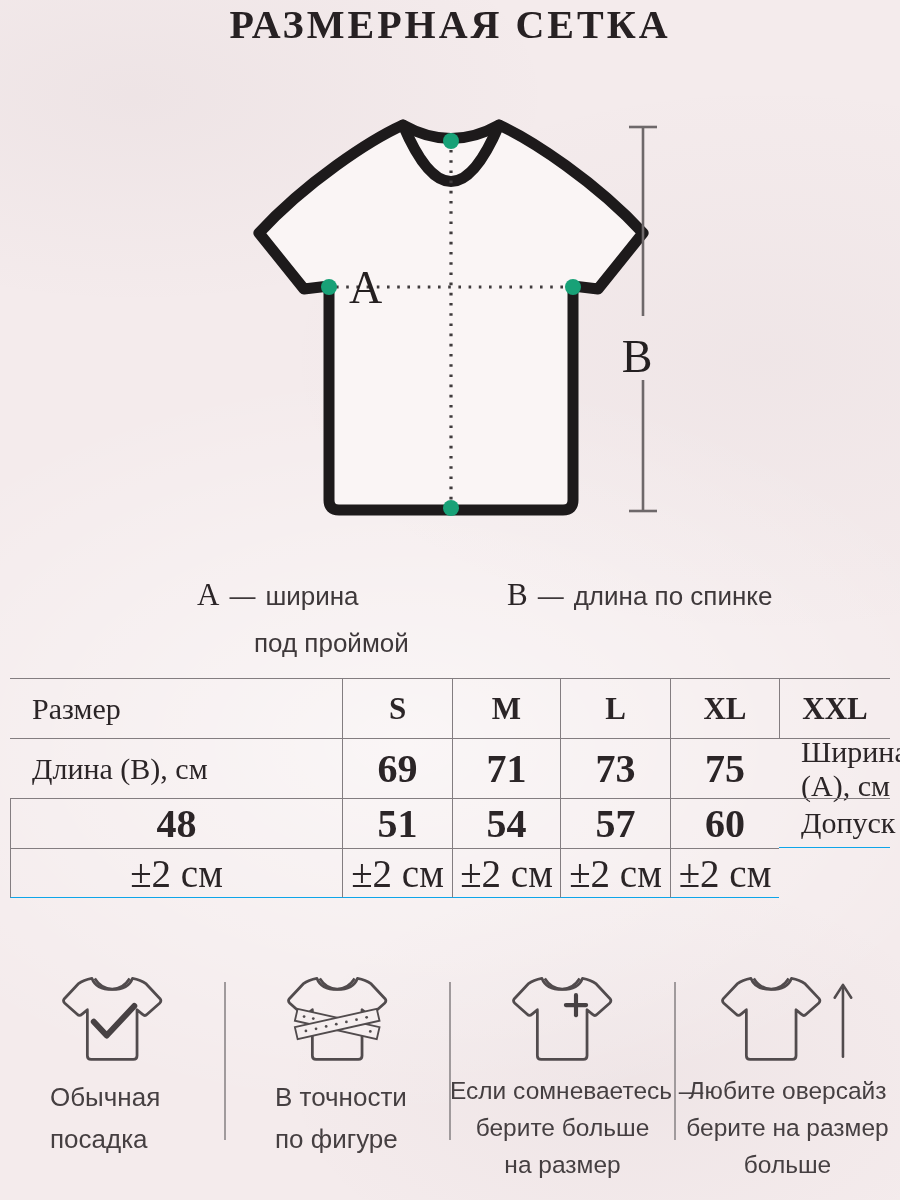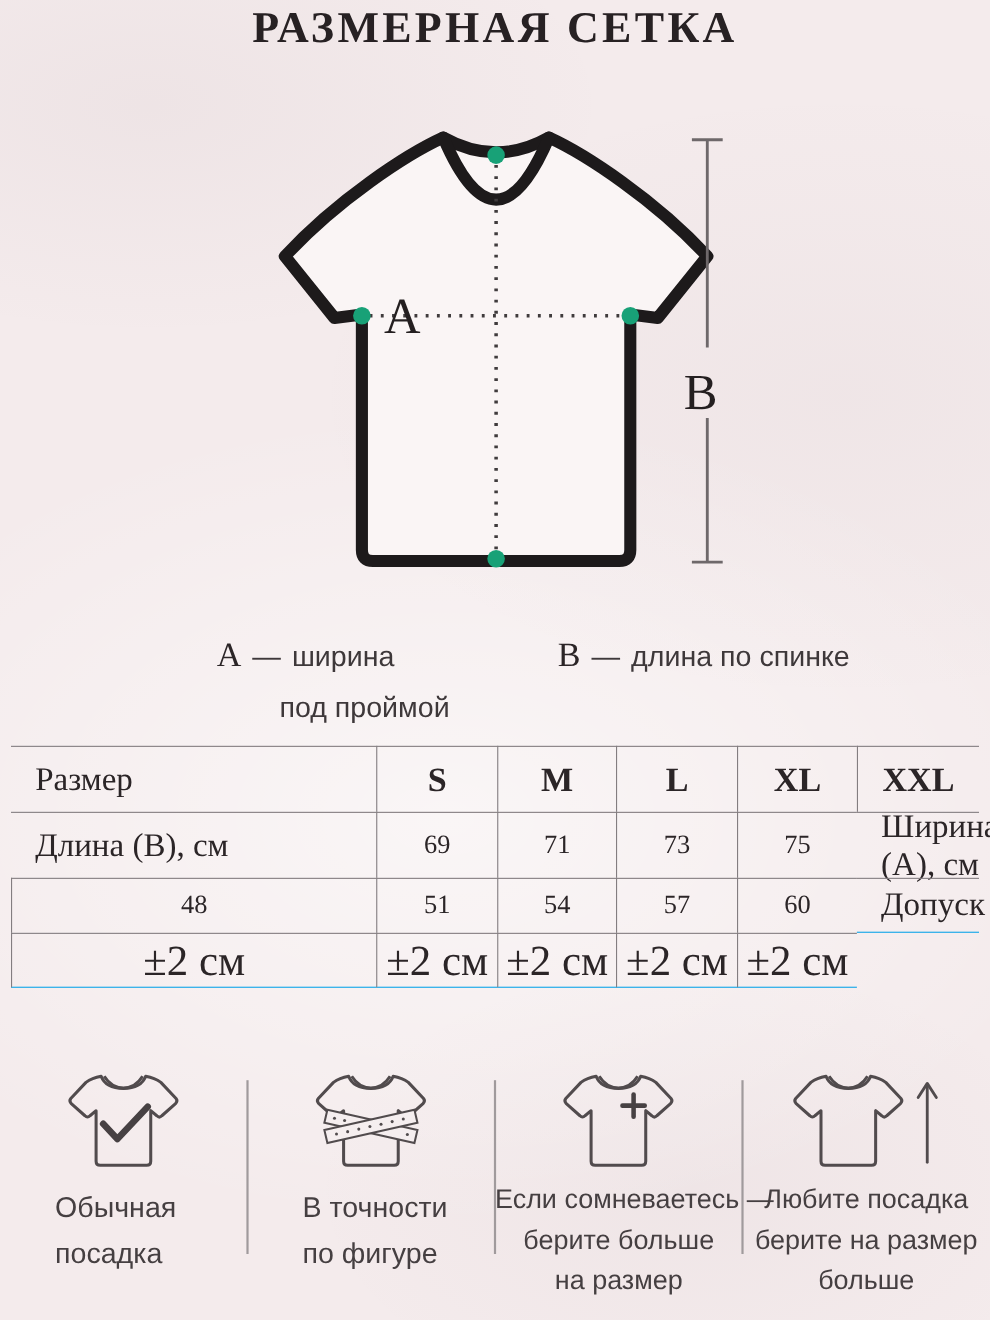--- a/index.html
+++ b/index.html
@@ -40,21 +40,21 @@
     display:grid;
     grid-template-columns:332px 110px 108px 110px 109px 111px;
     grid-template-rows:60px 60px 50px 50px;
     font-family:"Liberation Serif",serif;
   }
   .cell{display:flex;align-items:center;border-top:1px solid #837d80;}
   .cell.v{justify-content:center;border-left:1px solid #837d80;}
   .cell.bot{border-bottom:1px solid #0ea5e9;}
   .cell.lab{padding-left:22px;font-size:30px;}
   .cell.hd{font-size:31px;font-weight:700;}
-  .cell.num{font-size:24px;font-weight:400;}
+  .cell.num{font-size:40px;font-weight:700;}
   .cell.tol{font-size:39px;}
 
   .fits{
     position:absolute;left:0;top:962px;width:900px;height:238px;
     display:grid;grid-template-columns:225px 225px 225px 225px;
   }
   .fit{text-align:center;}
   .ficon{display:block;height:92px;margin:10px auto 0;}
   .cap{margin-top:12px;color:#453f41;}
   .cap-left{text-align:left;padding-left:50px;font-size:26px;line-height:42px;}
@@ -192,21 +192,21 @@
       <g>
         <path class="ic" d="M38,7 C41,15 49,19 60,19 C71,19 79,15 82,7 C88,8 93,10 97,13 L112,29 Q114,31.5 111.5,34 L98,46 Q95.5,48.5 93,46 L87,41 L87,91 Q87,95 83,95 L37,95 Q33,95 33,91 L33,41 L27,46 Q24.5,48.5 22,46 L8.5,34 Q6,31.5 8,29 L23,13 C27,10 32,8 38,7 Z"></path>
         <path class="ic" d="M41,7 C46,15 52.5,18.5 60,18.5 C67.5,18.5 74,15 79,7"></path>
       </g>
       <g>
         <line class="icarrow" x1="138" y1="92" x2="138" y2="16"></line>
         <polyline class="icarrow" points="129,28 138,14 147,28"></polyline>
       </g>
     </svg>
     <div class="cap cap-center">
-      <div>Любите посадка</div>
+      <div>Любите оверсайз</div>
       <div>берите на размер</div>
       <div>больше</div>
     </div>
   </div>
 </div>
 
 <div class="vdiv vd1"></div>
 <div class="vdiv vd2"></div>
 <div class="vdiv vd3"></div>
 

